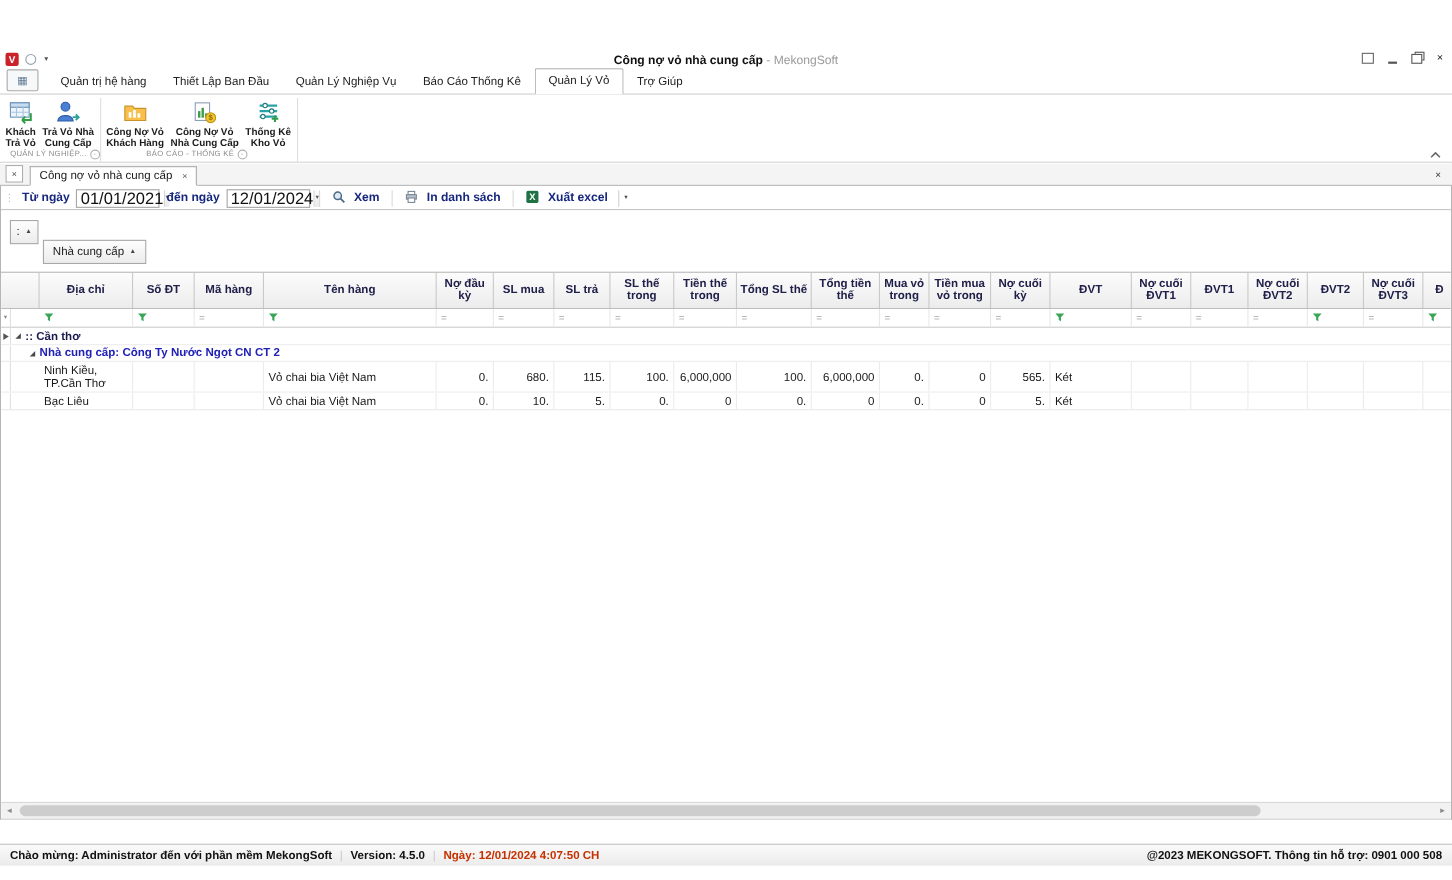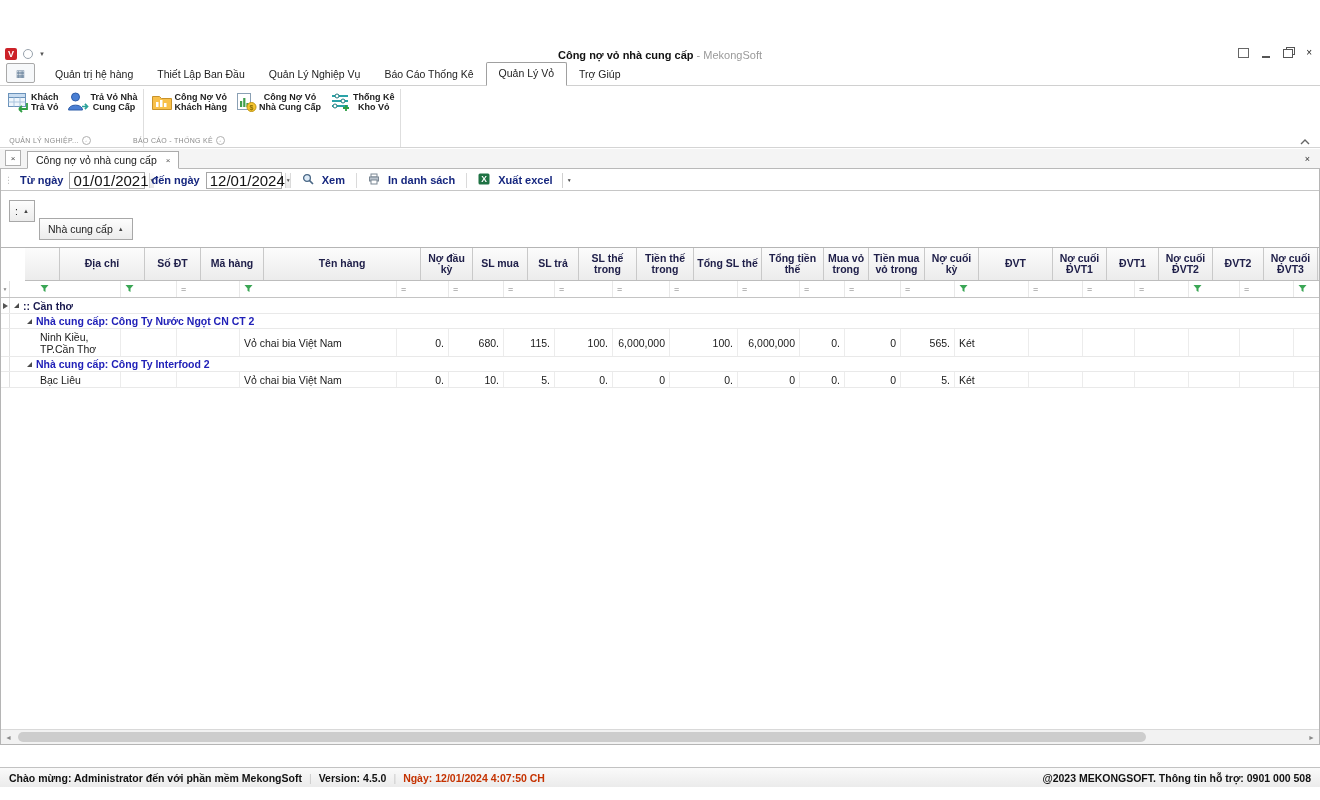--- a/index.html
+++ b/index.html
@@ -26,21 +26,21 @@
   .tabrow{position:absolute;top:64px;left:0;right:0;height:22px;display:flex;align-items:flex-end;
           padding-left:6px;border-bottom:1px solid #d0d0d0;box-sizing:border-box;}
   .apbtn{width:27px;height:18px;border:1px solid #a9a9a9;border-radius:2px;display:flex;align-items:center;
          justify-content:center;color:#5f7a96;font-size:10px;background:#f6f8fa;margin:0 8px 2px 0;}
   .rtab{padding:4px 12px 5px;font-size:10.5px;color:#222;white-space:nowrap;}
   .rtab.active{border:1px solid #a0a0a0;border-bottom:1px solid #fff;background:#fff;margin-bottom:-1px;
                border-radius:2px 2px 0 0;padding-bottom:6px;}
 
   
   .ribbon{position:absolute;top:87px;left:0;right:0;height:49px;display:flex;align-items:flex-start;padding:2px 0 0 2px;}
-  .rbtn{display:flex;flex-direction:row;align-items:center;padding:0 3px;cursor:default;}
+  .rbtn{display:flex;flex-direction:column;align-items:center;padding:0 3px;cursor:default;}
   .ric{width:26px;height:26px;display:flex;align-items:center;justify-content:center;}
   .rlbl{font-size:9px;line-height:9.5px;text-align:center;color:#1c1c1c;margin-top:1px;font-weight:bold;}
   .vsep{width:1px;height:58px;background:#dedede;margin:0 2px;}
   .grpcaps{position:absolute;top:136px;left:0;right:0;height:12px;border-bottom:1px solid #d4d4d4;box-sizing:border-box;}
   .gcap{position:absolute;top:0;font-size:7px;color:#8b8b8b;display:flex;align-items:center;justify-content:center;
         gap:3px;letter-spacing:.3px;white-space:nowrap;}
   .dlg{width:7px;height:7px;border:1px solid #b0b0b0;border-radius:50%;display:flex;align-items:center;
        justify-content:center;font-size:5px;color:#999;}
   .ribcollapse{position:absolute;right:10px;top:0px;}
 
@@ -76,21 +76,21 @@
   .grouppanel{position:absolute;top:192px;left:1px;right:1px;height:55px;background:#fff;}
   .gchip{position:absolute;border:1px solid #a8a8a8;background:linear-gradient(#fdfdfd,#ececec);
          display:flex;align-items:center;gap:5px;font-size:10.5px;color:#222;height:22px;box-sizing:border-box;}
   .chip1{left:8px;top:8px;padding:0 5px;}
   .chip2{left:38px;top:26px;padding:0 8px;}
   .sortup{font-size:6px;color:#444;}
 
   
   .grid{position:absolute;top:247px;left:1px;right:1px;bottom:56px;background:#fff;overflow:hidden;
         border-top:1px solid #b5b5b5;box-sizing:border-box;}
-  .hdr-row{display:flex;height:33px;background:linear-gradient(#fcfcfc,#ececec);border-bottom:1px solid #bdbdbd;box-sizing:border-box;margin-left:24px;}
+  .hdr-row{display:flex;height:33px;background:linear-gradient(#fcfcfc,#ececec);border-bottom:1px solid #bdbdbd;box-sizing:border-box;}
   .hdr-corner{width:35px;flex:none;border-right:1px solid #c9c9c9;box-sizing:border-box;}
   .hdr-cell{flex:none;box-sizing:border-box;border-right:1px solid #c9c9c9;display:flex;align-items:center;
             justify-content:center;text-align:center;font-weight:bold;font-size:10.5px;color:#20204a;
             line-height:11.5px;padding:0 2px;overflow:hidden;}
   .flt-row{display:flex;height:17px;background:#fff;border-bottom:1px solid #c4c4c4;box-sizing:border-box;}
   .flt-ind{width:9px;flex:none;border-right:1px solid #e0e0e0;display:flex;align-items:center;justify-content:center;
            font-size:5px;color:#888;box-sizing:border-box;}
   .flt-spacer{width:26px;flex:none;box-sizing:border-box;}
   .flt-cell{flex:none;box-sizing:border-box;border-right:1px solid #e8e8e8;display:flex;align-items:center;
             padding-left:4px;color:#777;font-size:9px;}
@@ -436,28 +436,20 @@
         <div class="dcell right" style="width: 56px;">0</div>
         <div class="dcell right" style="width: 54px;">565.</div>
         <div class="dcell" style="width: 74px;">Két</div>
         <div class="dcell right" style="width: 54px;"></div>
         <div class="dcell" style="width: 52px;"></div>
         <div class="dcell right" style="width: 54px;"></div>
         <div class="dcell" style="width: 51px;"></div>
         <div class="dcell right" style="width: 54px;"></div>
         <div class="dcell" style="width: 30px;"></div>
       </div>
-      <div class="grow" style="height: 15px;">
-        <div class="ind"></div>
-        <div class="indent"></div>
-        <div class="indent">
-          <div class="tri-exp"></div>
-        </div>
-        <div class="gtext" style="color: rgb(33, 33, 184);">Nhà cung cấp: Công Ty Interfood 2</div>
-      </div>
       <div class="grow" style="height: 16px;">
         <div class="ind"></div>
         <div class="indent"></div>
         <div class="indent"></div>
         <div class="dcell" style="width: 85px;">Bạc Liêu</div>
         <div class="dcell" style="width: 56px;"></div>
         <div class="dcell" style="width: 63px;"></div>
         <div class="dcell" style="width: 157px;">Vỏ chai bia Việt Nam</div>
         <div class="dcell right" style="width: 52px;">0.</div>
         <div class="dcell right" style="width: 55px;">10.</div>

